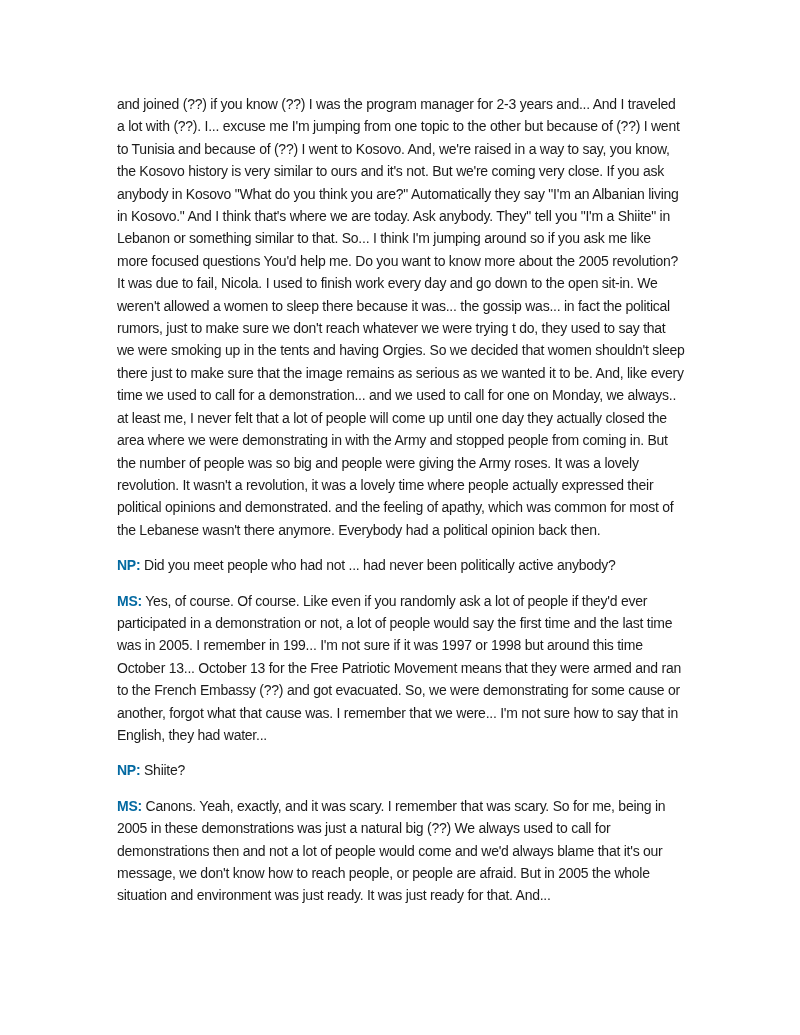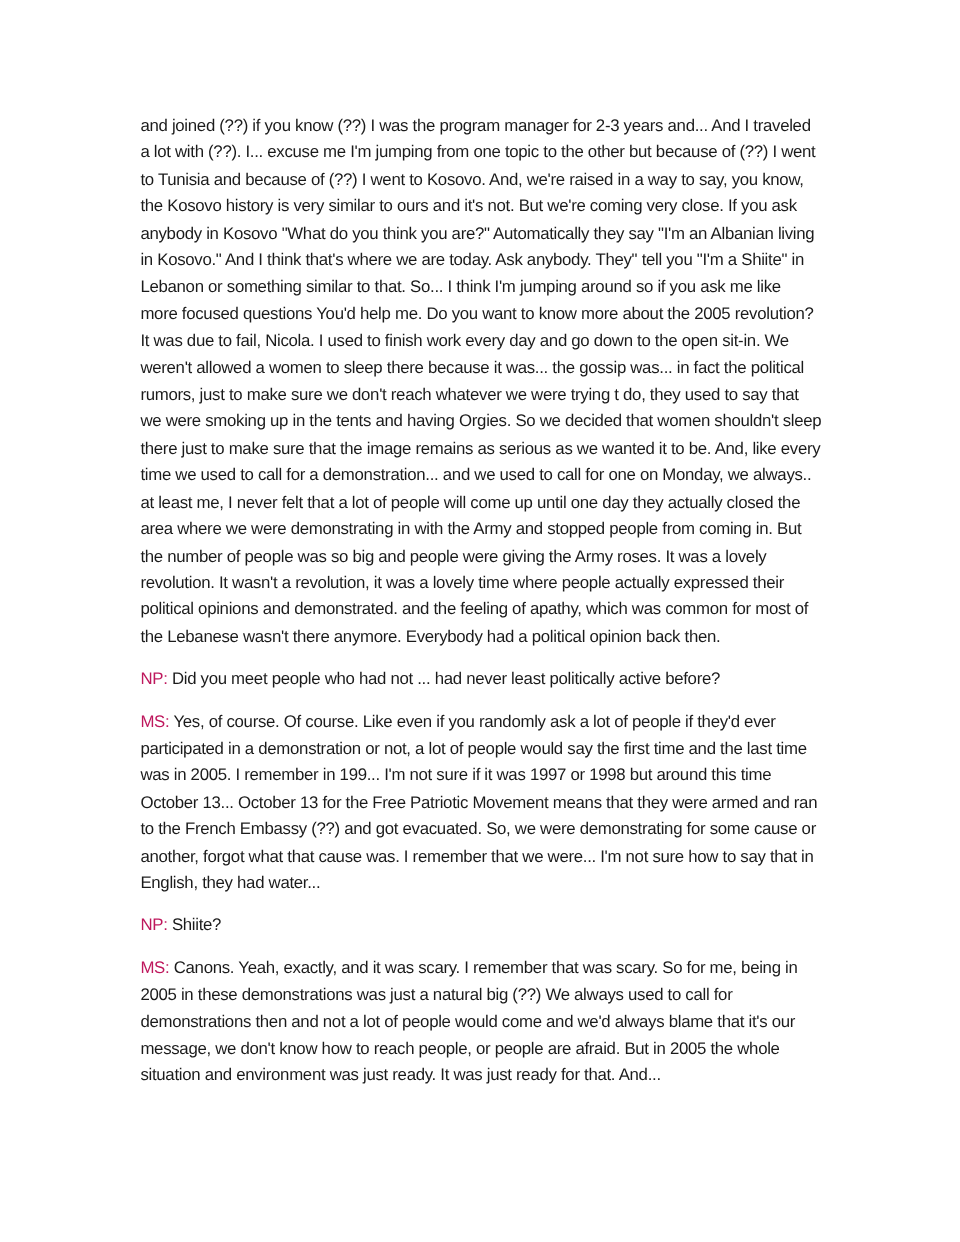--- a/index.html
+++ b/index.html
@@ -24,28 +24,28 @@
     font-size: 14px;
     line-height: 22.4px;
     letter-spacing: -0.25px;
     text-align: left;
   }
   .para {
     margin: 0 0 13px 0;
     padding: 0;
   }
   .para strong {
-    font-weight: normal;
-    color: #be185d;
+    font-weight: bold;
+    color: #0369a1;
   }
 </style>
 </head>
 <body>
 
 <div class="page">
   <div class="content" id="transcript-content" style="color: rgb(27, 27, 27);">
       <p class="para"><span>and joined (??) if you know (??) I was the program manager for 2-3 years and... And I traveled a lot with (??). I... excuse me I'm jumping from one topic to the other but because of (??) I went to Tunisia and because of (??) I went to Kosovo. And, we're raised in a way to say, you know, the Kosovo history is very similar to ours and it's not. But we're coming very close. If you ask anybody in Kosovo "What do you think you are?" Automatically they say "I'm an Albanian living in Kosovo." And I think that's where we are today. Ask anybody. They" tell you "I'm a Shiite" in Lebanon or something similar to that. So... I think I'm jumping around so if you ask me like more focused questions You'd help me. Do you want to know more about the 2005 revolution? It was due to fail, Nicola. I used to finish work every day and go down to the open sit-in. We weren't allowed a women to sleep there because it was... the gossip was... in fact the political rumors, just to make sure we don't reach whatever we were trying t do, they used to say that we were smoking up in the tents and having Orgies. So we decided that women shouldn't sleep there just to make sure that the image remains as serious as we wanted it to be. And, like every time we used to call for a demonstration... and we used to call for one on Monday, we always.. at least me, I never felt that a lot of people will come up until one day they actually closed the area where we were demonstrating in with the Army and stopped people from coming in. But the number of people was so big and people were giving the Army roses. It was a lovely revolution. It wasn't a revolution, it was a lovely time where people actually expressed their political opinions and demonstrated. and the feeling of apathy, which was common for most of the Lebanese wasn't there anymore. Everybody had a political opinion back then.</span></p>
-      <p class="para"><strong>NP:</strong> <span>Did you meet people who had not ... had never least politically active before?</span></p>
+      <p class="para"><strong>NP:</strong> <span>Did you meet people who had not ... had never been politically active anybody?</span></p>
       <p class="para"><strong>MS:</strong> <span>Yes, of course. Of course. Like even if you randomly ask a lot of people if they'd ever participated in a demonstration or not, a lot of people would say the first time and the last time was in 2005. I remember in 199... I'm not sure if it was 1997 or 1998 but around this time October 13... October 13 for the Free Patriotic Movement means that they were armed and ran to the French Embassy (??) and got evacuated. So, we were demonstrating for some cause or another, forgot what that cause was. I remember that we were... I'm not sure how to say that in English, they had water...</span></p>
       <p class="para"><strong>NP:</strong> <span>Shiite?</span></p>
       <p class="para"><strong>MS:</strong> <span>Canons. Yeah, exactly, and it was scary. I remember that was scary. So for me, being in 2005 in these demonstrations was just a natural big (??) We always used to call for demonstrations then and not a lot of people would come and we'd always blame that it's our message, we don't know how to reach people, or people are afraid. But in 2005 the whole situation and environment was just ready. It was just ready for that. And...</span></p>
     </div>
 </div>
 
 </body></html>

